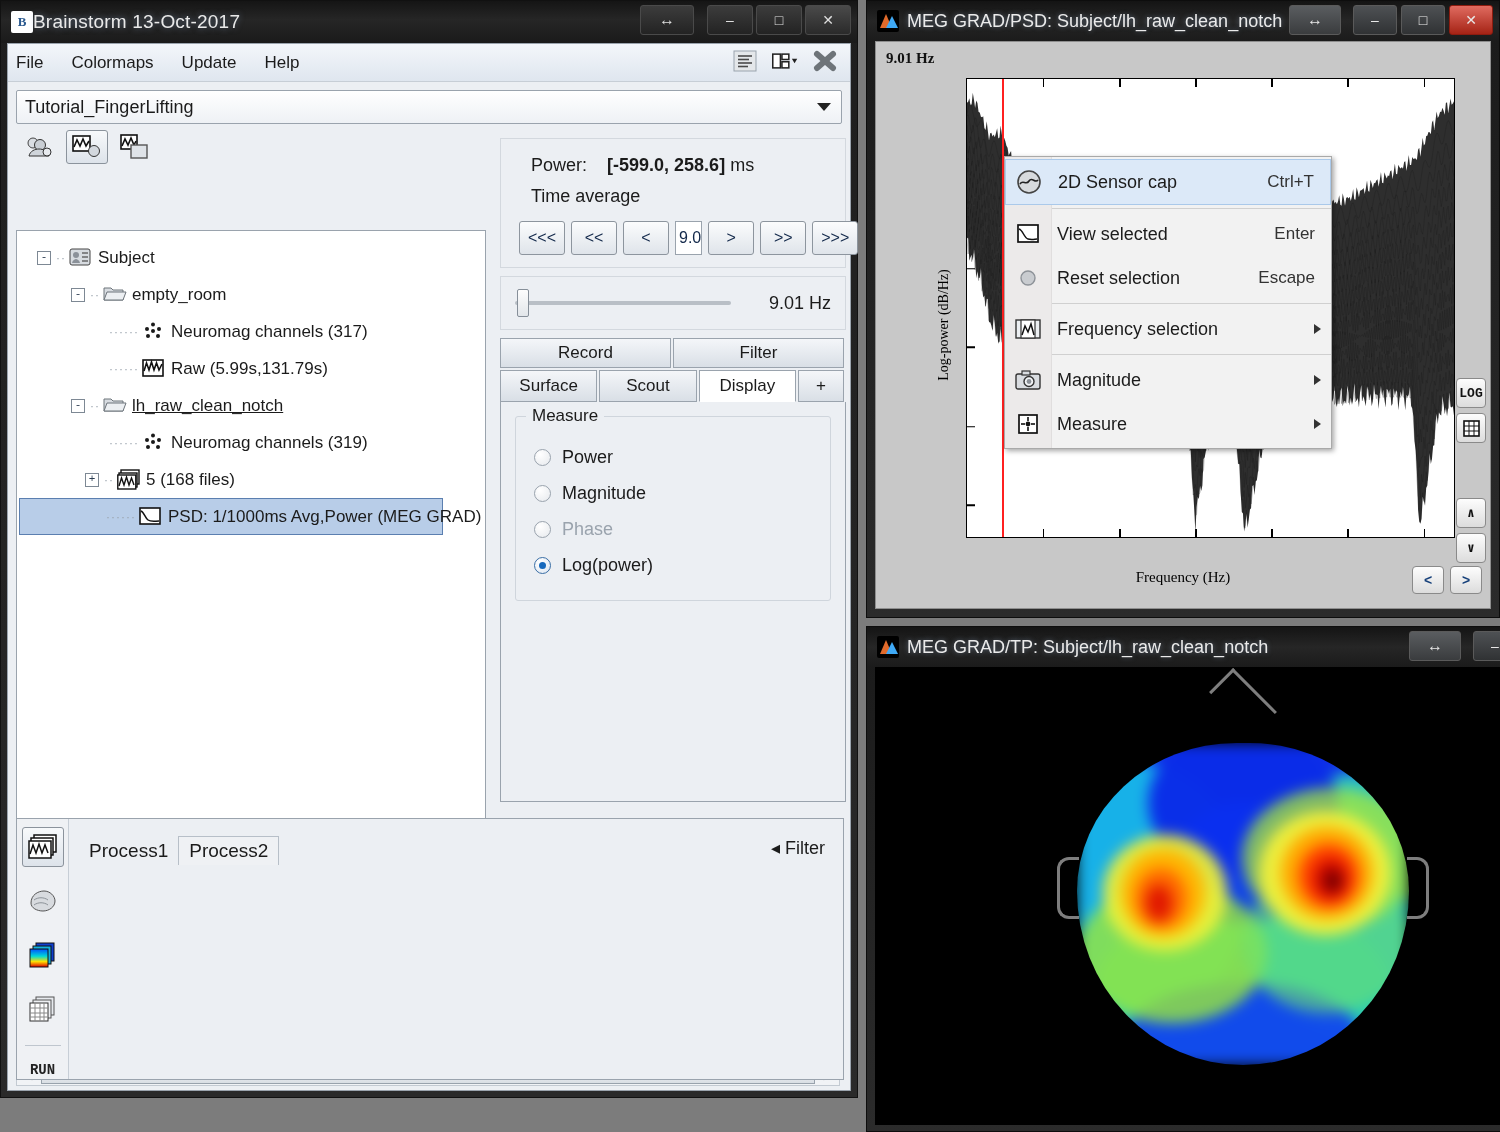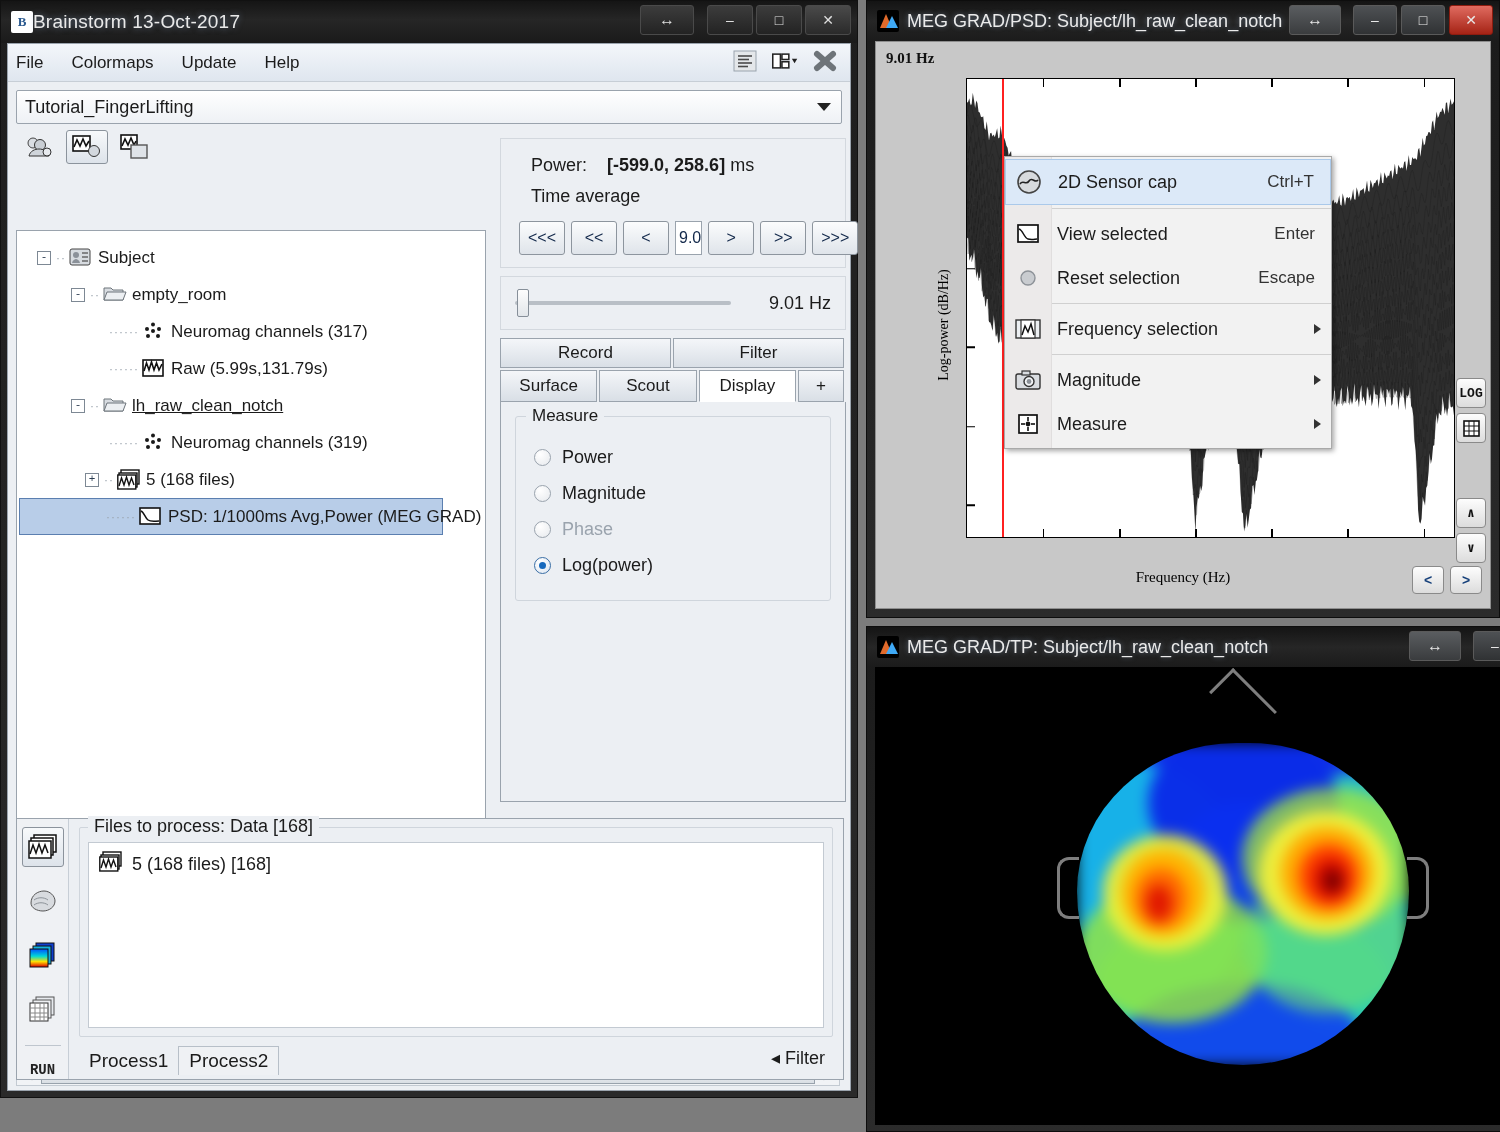--- a/index.html
+++ b/index.html
@@ -596,36 +596,20 @@
               <line x1="2" y1="18" x2="20" y2="18"></line>
                 <line x1="2" y1="22" x2="20" y2="22"></line>
               </g>
           </svg>
         </div>
         <div class="psep"></div>
         <div class="run-lbl">RUN</div>
       </div>
 
       <div class="proc-main">
-        <div class="files-group">
-          <div class="files-title">Files to process: Data [168]</div>
-          <div class="files-list">
-            <div class="file-item">
-              <span>
-                <svg width="24" height="22" viewBox="0 0 24 22">
-                  <rect x="4" y="1" width="18" height="14" fill="#fff" stroke="#111" stroke-width="1.4"></rect>
-                  <rect x="2" y="4" width="18" height="14" fill="#fff" stroke="#111" stroke-width="1.4"></rect>
-                  <rect x="0.8" y="6" width="18" height="14" fill="#fff" stroke="#111" stroke-width="1.4"></rect>
-                  <path d="M2 17 L4.5 9 L7 16 L9.5 8 L12 16 L14.5 9 L17 16" stroke="#111" fill="none" stroke-width="1.4"></path>
-                </svg>
-              </span>
-              <span>5 (168 files) [168]</span>
-            </div>
-          </div>
-        </div>
         <div class="proc-tabs">
           <div class="ptab">Process1</div>
           <div class="ptab active">Process2</div>
           <div class="filter-lbl">◂ Filter</div>
         </div>
       </div>
     </div>
 
   </div>
 </div>

